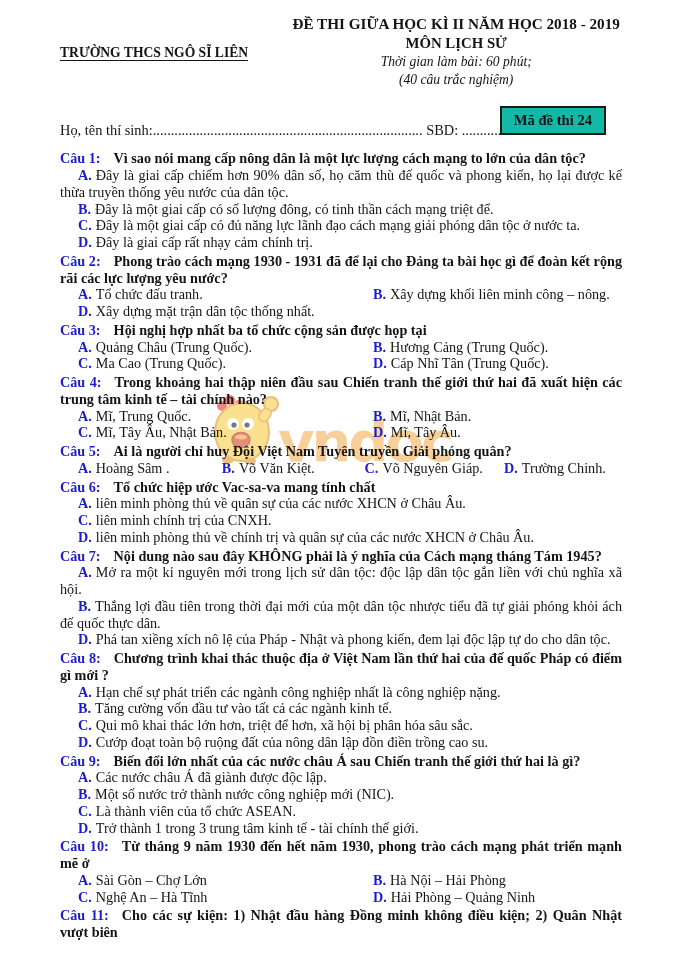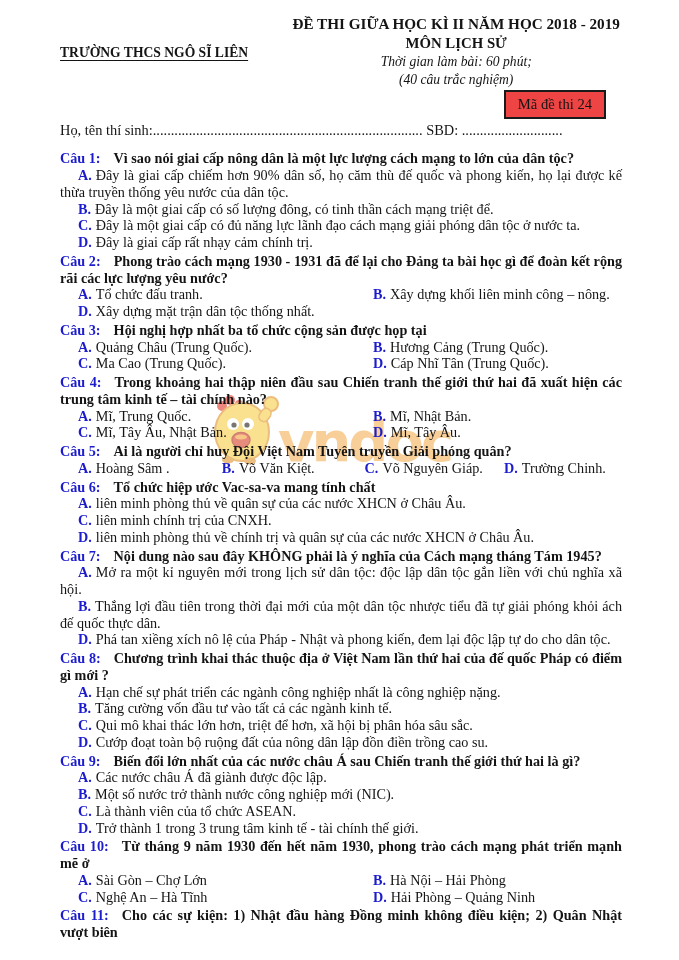--- a/index.html
+++ b/index.html
@@ -19,25 +19,25 @@
   .content{position:relative;z-index:1;}
   
   .header{display:flex;align-items:center;}
   .header-left{width:41%;padding-top:3px;}
   .school{font-weight:bold;font-size:13.6px;text-decoration:underline;text-underline-offset:3px;white-space:nowrap;}
   .header-right{width:59%;text-align:center;}
   .title1{font-weight:bold;font-size:15.2px;line-height:1.3;}
   .title2{font-weight:bold;font-size:14.8px;line-height:1.3;}
   .hdr-italic{font-style:italic;font-size:13.6px;line-height:1.3;}
   .exam-code{
-    position:absolute;top:76px;right:16px;z-index:2;
+    position:absolute;top:92px;right:16px;z-index:2;
     border:2px solid #1a1a1a;
     padding:4px 12px;
-    font-weight:normal;font-size:14.6px;
-    background:#ef4444;
+    font-weight:bold;font-size:14.6px;
+    background:#14b8a6;
   }
   .student-line{margin-top:34px;font-size:14.4px;white-space:nowrap;overflow:hidden;}
   
   .questions{margin-top:11px;}
   .question{margin:0 0 2px 0;}
   .qtitle{margin:0;font-weight:bold;text-align:justify;}
   .qlabel{color:#1c1ccd;margin-right:13px;}
   .option{margin:0;}
   .letter{color:#1c1ccd;font-weight:bold;margin-right:4px;}
   .layout-rows .option{text-indent:18px;text-align:justify;}
@@ -104,21 +104,21 @@
         <div class="hdr-italic">(40 câu trắc nghiệm)</div>
       </div>
     </div>
 
     <div class="exam-code">Mã đề thi 24</div>
 
     <div class="student-line">Họ, tên thí sinh:........................................................................... SBD: ............................</div>
 
     <div class="questions">
         <div class="question">
-          <p class="qtitle"><span class="qlabel">Câu 1:</span><span class="qtext">Vì sao nói giai cấp nông dân là một lực lượng cách mạng to lớn của dân tộc?</span></p>
+          <p class="qtitle"><span class="qlabel">Câu 1:</span><span class="qtext">Vì sao nói mang cấp nông dân là một lực lượng cách mạng to lớn của dân tộc?</span></p>
           <div class="options layout-rows">
             <p class="option"><span class="letter">A.</span><span class="otext">Đây là giai cấp chiếm hơn 90% dân số, họ căm thù đế quốc và phong kiến, họ lại được kế thừa truyền thống yêu nước của dân tộc.</span></p>
             <p class="option"><span class="letter">B.</span><span class="otext">Đây là một giai cấp có số lượng đông, có tinh thần cách mạng triệt để.</span></p>
             <p class="option"><span class="letter">C.</span><span class="otext">Đây là một giai cấp có đủ năng lực lãnh đạo cách mạng giải phóng dân tộc ở nước ta.</span></p>
             <p class="option"><span class="letter">D.</span><span class="otext">Đây là giai cấp rất nhạy cảm chính trị.</span></p>
           </div>
         </div>
         <div class="question">
           <p class="qtitle"><span class="qlabel">Câu 2:</span><span class="qtext">Phong trào cách mạng 1930 - 1931 đã để lại cho Đảng ta bài học gì để đoàn kết rộng rãi các lực lượng yêu nước?</span></p>
           <div class="options layout-grid2">

